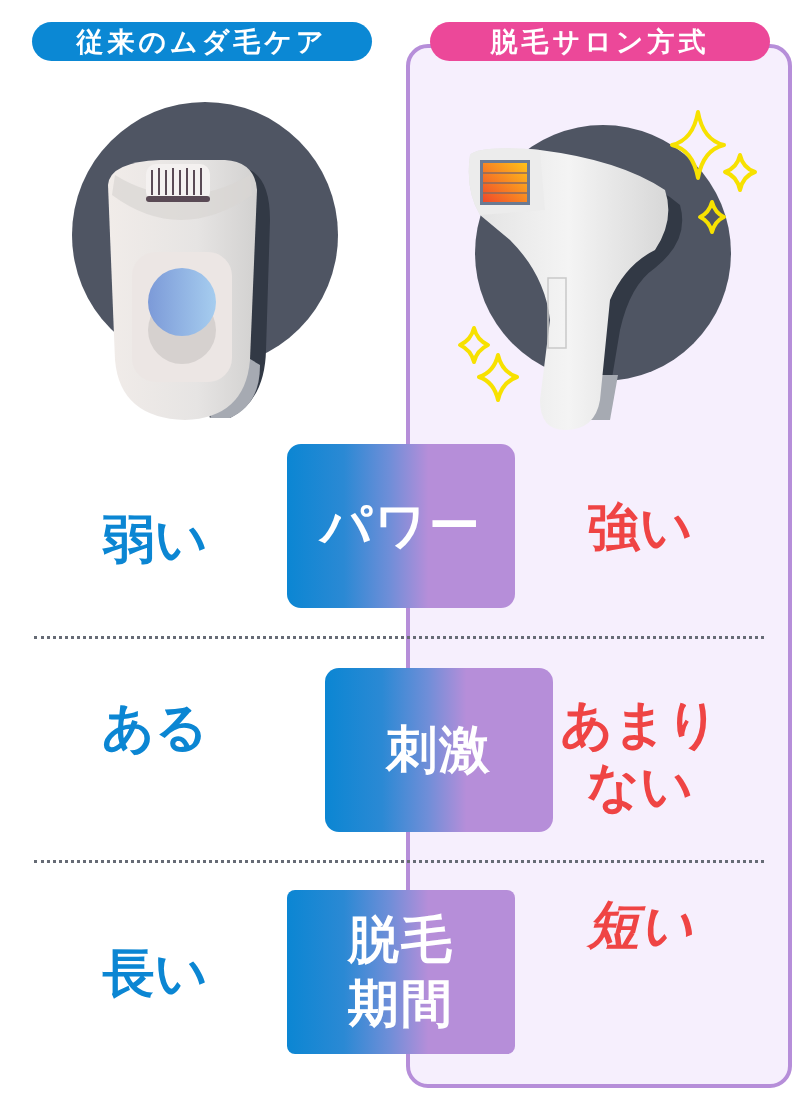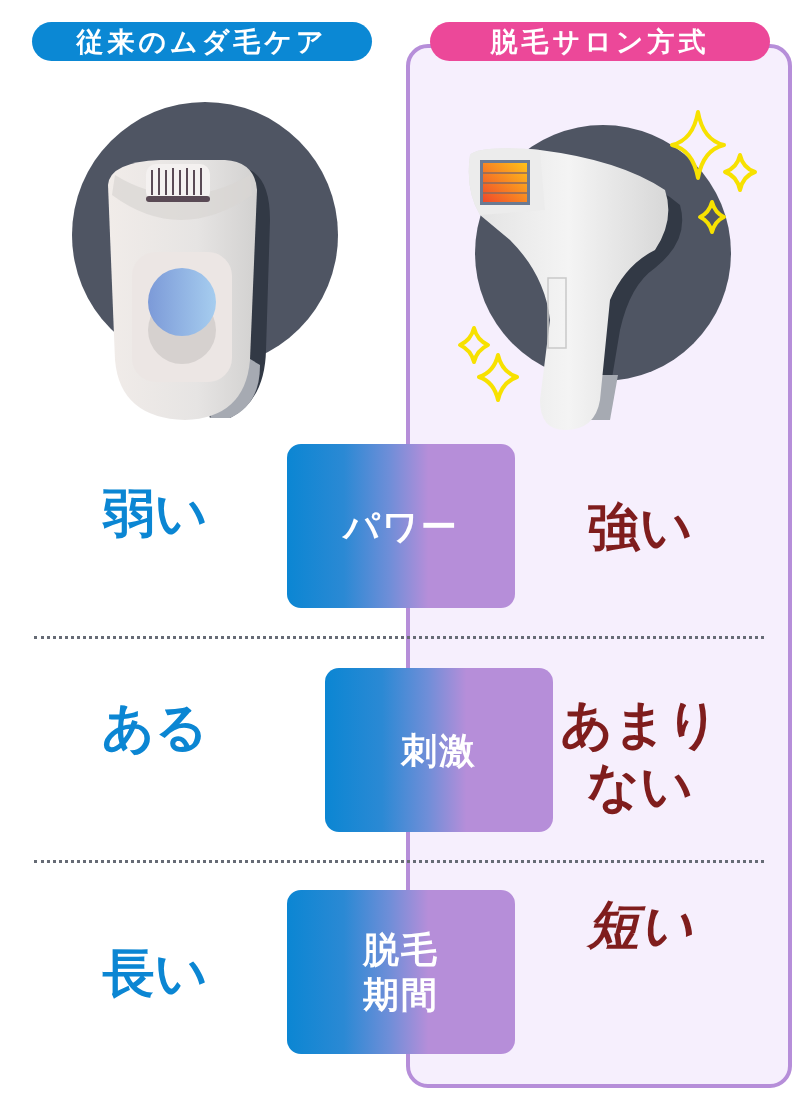--- a/index.html
+++ b/index.html
@@ -25,30 +25,30 @@
   .illus-right { left: 440px; top: 100px; width: 340px; height: 340px; }
 
   .divider {
     position: absolute; left: 34px; width: 730px; height: 0;
     border-top: 3px dotted #666b75;
   }
 
   .row-label {
     position: absolute; left: 287px; width: 228px; height: 164px; border-radius: 14px;
     background: linear-gradient(90deg, #0b86d3 0%, #2b89d4 25%, #6f8ed8 45%, #b68ed9 62%, #b68ed9 100%);
-    color: #fff; font-weight: bold; font-size: 36px; line-height: 1.25;
+    color: #fff; font-weight: bold; font-size: 51px; line-height: 1.25;
     display: flex; align-items: center; justify-content: center; text-align: center;
     letter-spacing: 2px;
   }
   .val {
     position: absolute; font-weight: bold; font-size: 52px; line-height: 1.2;
     text-align: center; display: flex; align-items: center; justify-content: center;
   }
   .val-left { left: 40px; width: 230px; color: #0b86d3; }
-  .val-right { left: 520px; width: 240px; color: #7f1d1d; }
+  .val-right { left: 520px; width: 240px; color: #ef4444; }
 </style>
 </head>
 <body>
 
 <div class="panel"></div>
 
 <div class="tag tag-blue">従来のムダ毛ケア</div>
 <div class="tag tag-purple">脱毛サロン方式</div>
 
 <svg class="illus illus-left" viewBox="0 0 300 330">
@@ -112,29 +112,29 @@
   <rect x="108" y="178" width="18" height="70" fill="none" stroke="#c9c9c9" stroke-width="1.5"></rect>
   <g fill="none" stroke="#f7e100" stroke-width="4" stroke-linejoin="round">
     <path d="M258 12 Q263 40 284 45 Q263 50 258 78 Q253 50 232 45 Q253 40 258 12 Z"></path>
     <path d="M300 55 Q303 68 315 72 Q303 76 300 90 Q297 76 285 72 Q297 68 300 55 Z"></path>
     <path d="M272 102 Q275 113 284 117 Q275 121 272 132 Q269 121 260 117 Q269 113 272 102 Z"></path>
     <path d="M34 228 Q37 240 48 245 Q37 250 34 262 Q31 250 20 245 Q31 240 34 228 Z"></path>
     <path d="M58 255 Q62 272 77 277 Q62 282 58 300 Q54 282 39 277 Q54 272 58 255 Z"></path>
   </g>
 </svg>
 
-<div class="val val-left" style="top:458px;height:110px;">弱い</div>
+<div class="val val-left" style="top:484px;height:110px;">弱い</div>
 <div class="row-label" style="top:444px;">パワー</div>
 <div class="val val-right" style="top:472px;height:110px;">強い</div>
 
 <div class="divider" style="top:636px;"></div>
 
 <div class="val val-left" style="top:672px;height:110px;text-align:right;">ある</div>
 <div class="row-label" style="top:668px;margin-left:38px;">刺激</div>
 <div class="val val-right" style="top:680px;height:150px;white-space:pre-line;">あまり
 ない</div>
 
 <div class="divider" style="top:860px;"></div>
 
 <div class="val val-left" style="top:918px;height:110px;">長い</div>
-<div class="row-label" style="top:890px;white-space:pre-line;">脱毛
+<div class="row-label" style="top:890px;white-space:pre-line;border-radius:8px;">脱毛
 期間</div>
 <div class="val val-right" style="top:870px;height:110px;font-style:italic;">短い</div>
 
 </body></html>

